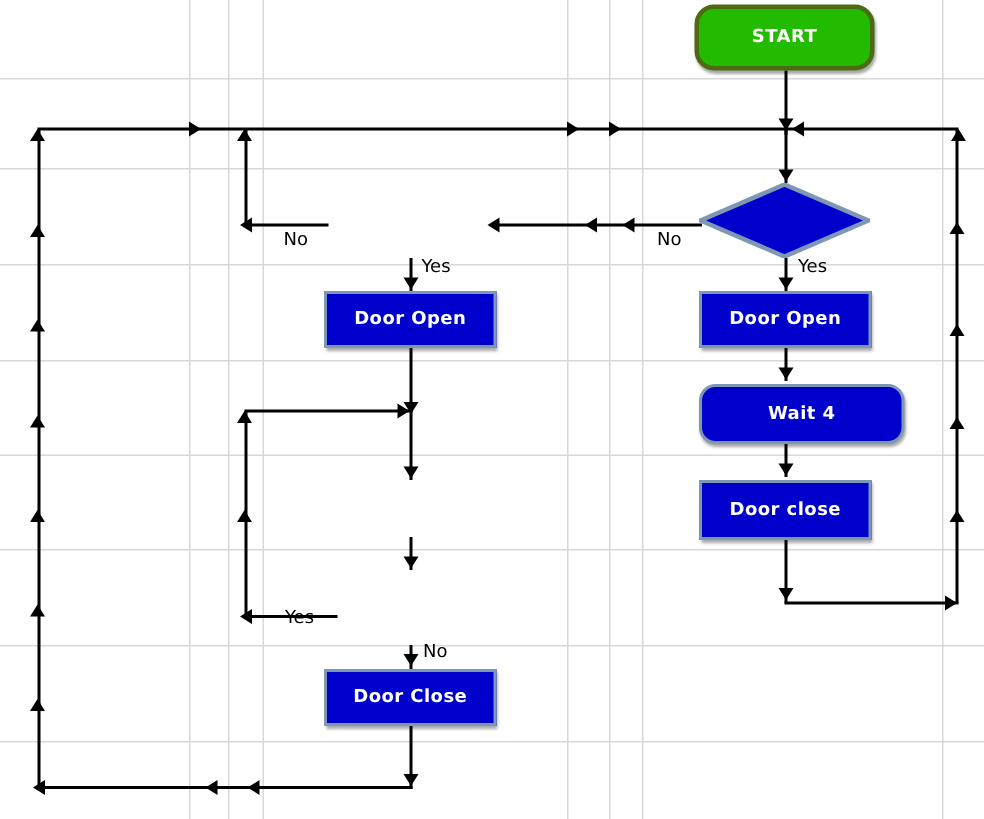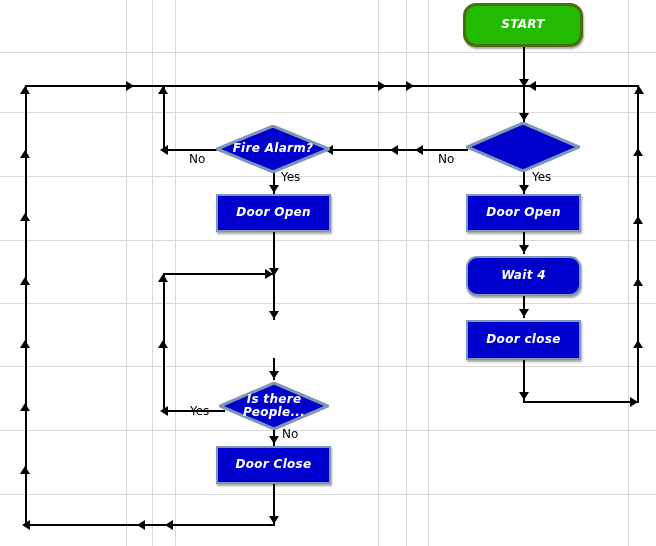--- a/index.html
+++ b/index.html
@@ -53,21 +53,20 @@
     font-size:12px;
     font-family:"DejaVu Sans", sans-serif;
     letter-spacing:0.3px;
     box-sizing:border-box;
     z-index:5;
   }
   .node .lbl{
     display:block;
     line-height:1.12;
     pointer-events:none;
-    font-style:italic;
   }
 
   .proc{
     background:#0000cc;
     border:2px solid #7d97b5;
     box-shadow:1px 2px 2px rgba(0,0,0,0.35);
   }
   .proc.round{border-radius:11px;}
   .terminator{
     background:#22bb00;
@@ -200,47 +199,32 @@
   <div class="node decision" style="left:466px;top:122px;width:114px;height:50px;">
     <svg width="114" height="50" viewBox="0 0 114 50">
       <polygon points="57,1 113,25 57,49 1,25" fill="#0000cc" stroke="#7d97b5" stroke-width="3"></polygon>
     </svg>
   </div>
 
   <div class="node proc" style="left:466px;top:194px;width:115px;height:38px;">
     <span class="lbl">Door Open</span>
   </div>
 
-  <div class="node proc round" style="left:466px;top:256px;width:115px;height:40px;">
+  <div class="node proc round" style="left:466px;top:256px;width:137px;height:40px;">
     <span class="lbl">Wait 4</span>
   </div>
 
   <div class="node proc" style="left:466px;top:320px;width:115px;height:40px;">
     <span class="lbl">Door close</span>
   </div>
 
-  <div class="node decision" style="left:216px;top:125px;width:114px;height:48px;">
-    <svg width="114" height="48" viewBox="0 0 114 48">
-      <polygon points="57,1 113,24 57,47 1,24" fill="#0000cc" stroke="#7d97b5" stroke-width="3"></polygon>
-    </svg>
-    <span class="lbl">Fire Alarm?</span>
-  </div>
 
   <div class="node proc" style="left:216px;top:194px;width:115px;height:38px;">
     <span class="lbl">Door Open</span>
   </div>
 
 
-  <div class="node decision" style="left:219px;top:382px;width:110px;height:48px;">
-    <svg width="110" height="48" viewBox="0 0 110 48">
-      <polygon points="55,1 109,24 55,47 1,24" fill="#0000cc" stroke="#7d97b5" stroke-width="3"></polygon>
-    </svg>
-    <span class="lbl">
-      <span>Is there</span><br>
-      <span>People...</span>
-    </span>
-  </div>
 
   <div class="node proc" style="left:216px;top:446px;width:115px;height:38px;">
     <span class="lbl">Door Close</span>
   </div>
 
 </div>
 
 </body></html>

